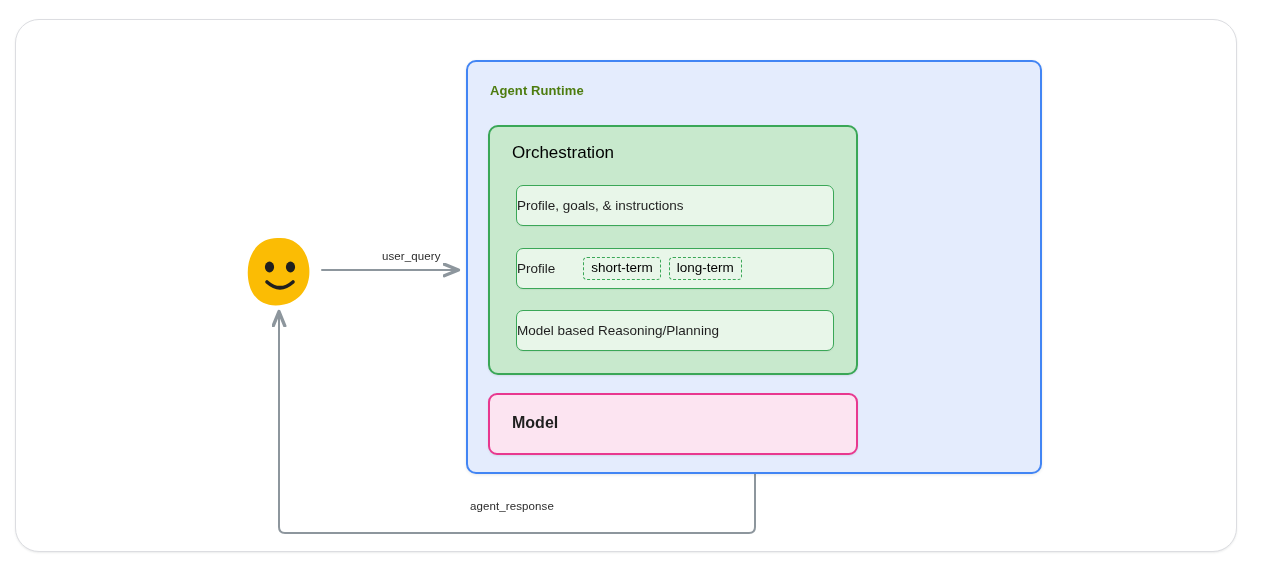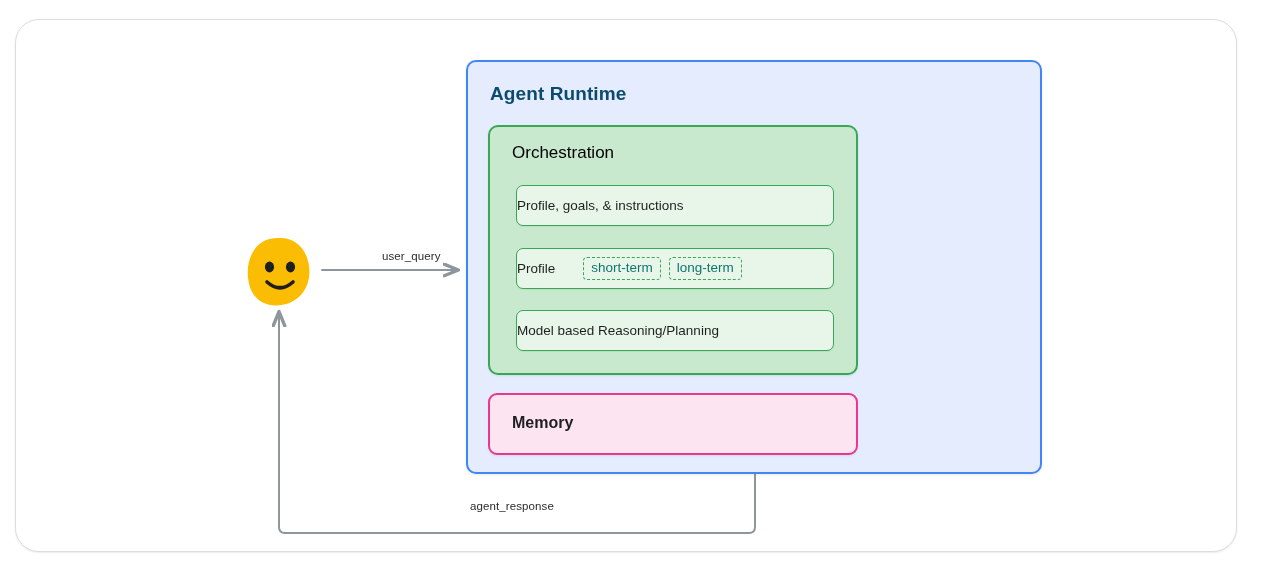--- a/index.html
+++ b/index.html
@@ -47,24 +47,24 @@
     border: 2px solid #4285f4;
     border-radius: 10px;
     background: #e4ecfd;
     box-sizing: border-box;
     box-shadow: 0 1px 3px rgba(60,64,67,0.12);
   }
   .agent-runtime-title {
     position: absolute;
     left: 22px;
     top: 21px;
-    font-size: 19px;
+    font-size: 13px;
     font-weight: 600;
     letter-spacing: 0.1px;
-    color: #0c4a6e;
+    color: #4d7c0f;
     white-space: nowrap;
   }
 
   
   .orchestration {
     position: absolute;
     left: 20px;
     top: 63px;
     width: 370px;
     height: 250px;
@@ -112,21 +112,21 @@
     align-items: center;
     gap: 8px;
     margin-left: 28px;
   }
   .mem-chip {
     border: 1.6px dashed #3aa757;
     border-radius: 4px;
     background: transparent;
     font-size: 13.5px;
     font-weight: 500;
-    color: #0f766e;
+    color: #000000;
     padding: 3px 7px 4px 7px;
     white-space: nowrap;
     line-height: 1.1;
   }
 
   
   .model-box {
     position: absolute;
     left: 20px;
     top: 331px;
@@ -264,18 +264,18 @@
           <span class="mem-chip">long-term</span>
         </span>
       </div>
 
       <div class="orch-row row-model">
         <span class="row-label">Model based Reasoning/Planning</span>
       </div>
     </div>
 
     <div class="model-box">
-      <div class="model-title">Memory</div>
+      <div class="model-title">Model</div>
     </div>
 
   </div>
 
 </div>
 
 </body></html>

